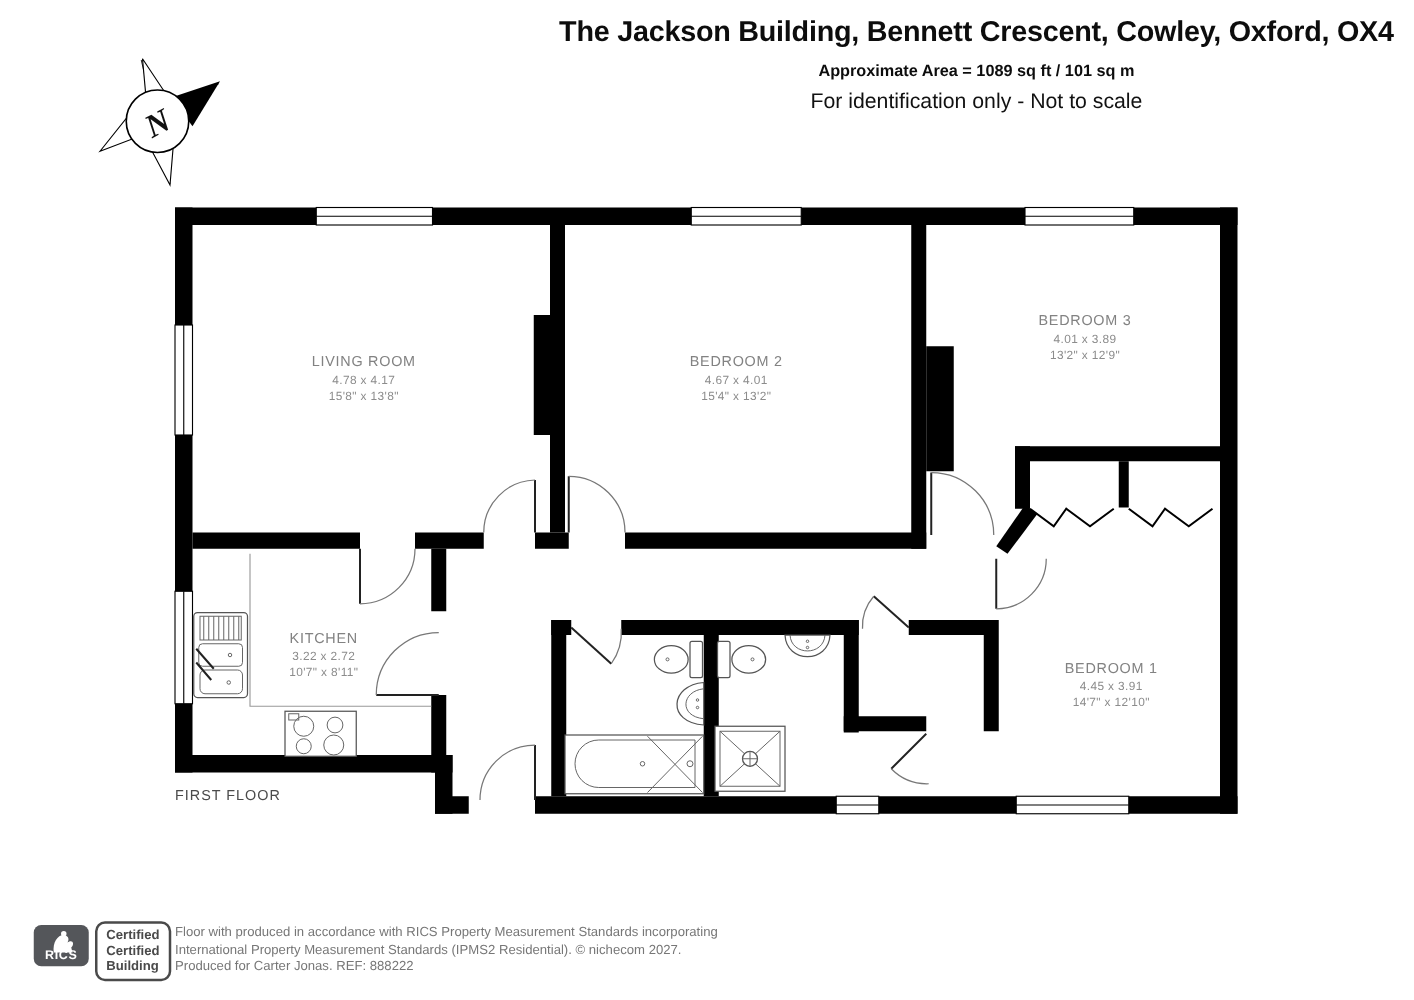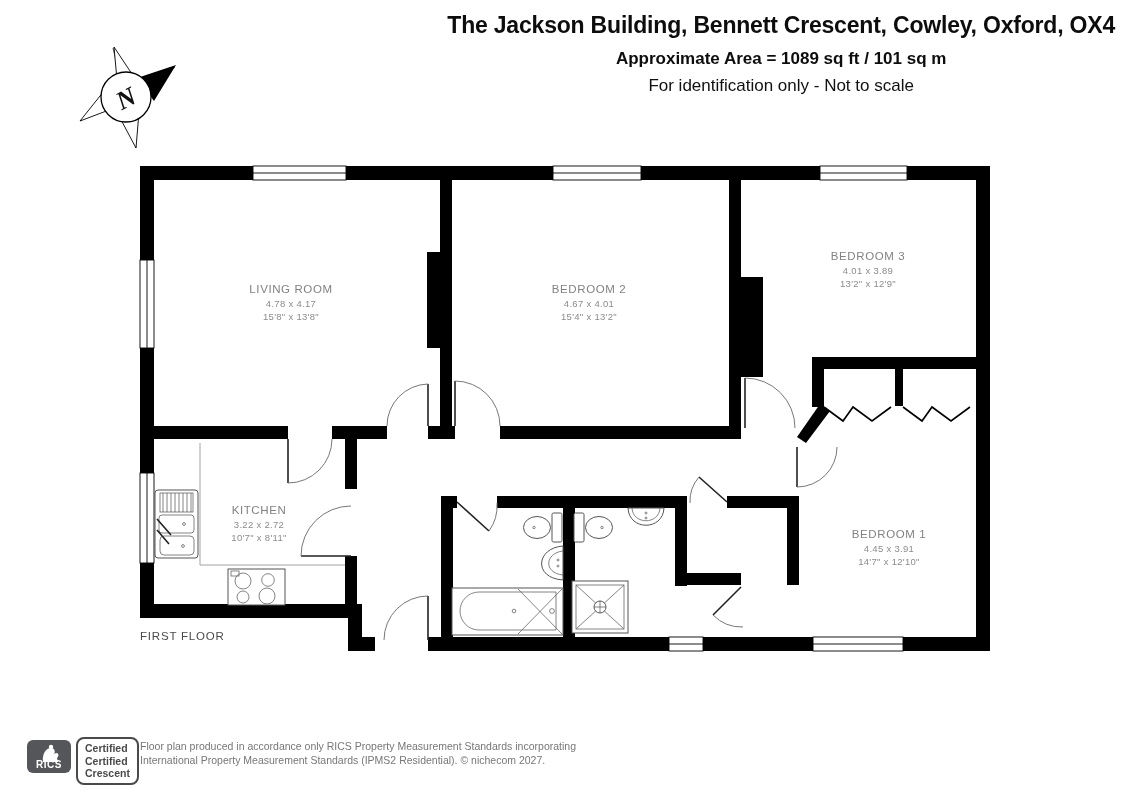--- a/index.html
+++ b/index.html
@@ -1,21 +1,21 @@
 <!DOCTYPE html>
 <html><head>
 <meta charset="utf-8">
 <style>
   html,body{margin:0;padding:0;background:#fff;}
   #page{position:relative;width:1131px;height:800px;background:#fff;overflow:hidden;
         font-family:"Liberation Sans",sans-serif;}
   
   #header{position:absolute;top:12px;right:16px;text-align:center;}
   #title{font-size:23px;font-weight:bold;color:#0d0d0d;letter-spacing:-0.2px;}
-  #area-line{font-size:17px;font-weight:bold;color:#0d0d0d;margin-top:10px;}
+  #area-line{font-size:13px;font-weight:bold;color:#0d0d0d;margin-top:10px;}
   #disclaimer{font-size:17px;color:#111;margin-top:7px;}
   
   #plan-svg{position:absolute;left:0;top:0;}
   .wall{fill:#000;stroke:none;}
   .win{fill:#fff;stroke:#000;stroke-width:0.9;}
   .winline{stroke:#000;stroke-width:0.9;fill:none;}
   .arc{stroke:#777;stroke-width:1;fill:none;}
   .leaf{stroke:#222;stroke-width:1.6;fill:none;}
   .fix{stroke:#555;stroke-width:1;fill:#fff;}
   .fixthin{stroke:#666;stroke-width:0.8;fill:none;}
@@ -269,21 +269,22 @@
     <svg width="44" height="28" viewBox="0 0 44 28">
       <path d="M16,22 C15,14 19,8 24,8 C27,8 29,11 27,14 C31,11 33,15 30,18 L31,22 Z" fill="#fff"></path>
       <circle cx="24" cy="7" r="2.2" fill="#fff"></circle>
     </svg>
     <div class="rics-text">RICS</div>
   </div>
 
   <div id="cpm-badge">
     <div>Certified</div>
     <div>Certified</div>
-    <div>Crescent</div>
+    <div>Building</div>
   </div>
 
   <div id="credits">
-    <div>Floor plan produced in accordance only RICS Property Measurement Standards incorporating</div>
+    <div>Floor with produced in accordance with RICS Property Measurement Standards incorporating</div>
     <div>International Property Measurement Standards (IPMS2 Residential).   © nichecom 2027.</div>
+    <div>Produced for Carter Jonas.   REF:  888222</div>
   </div>
 
 </div>
 
 </body></html>

